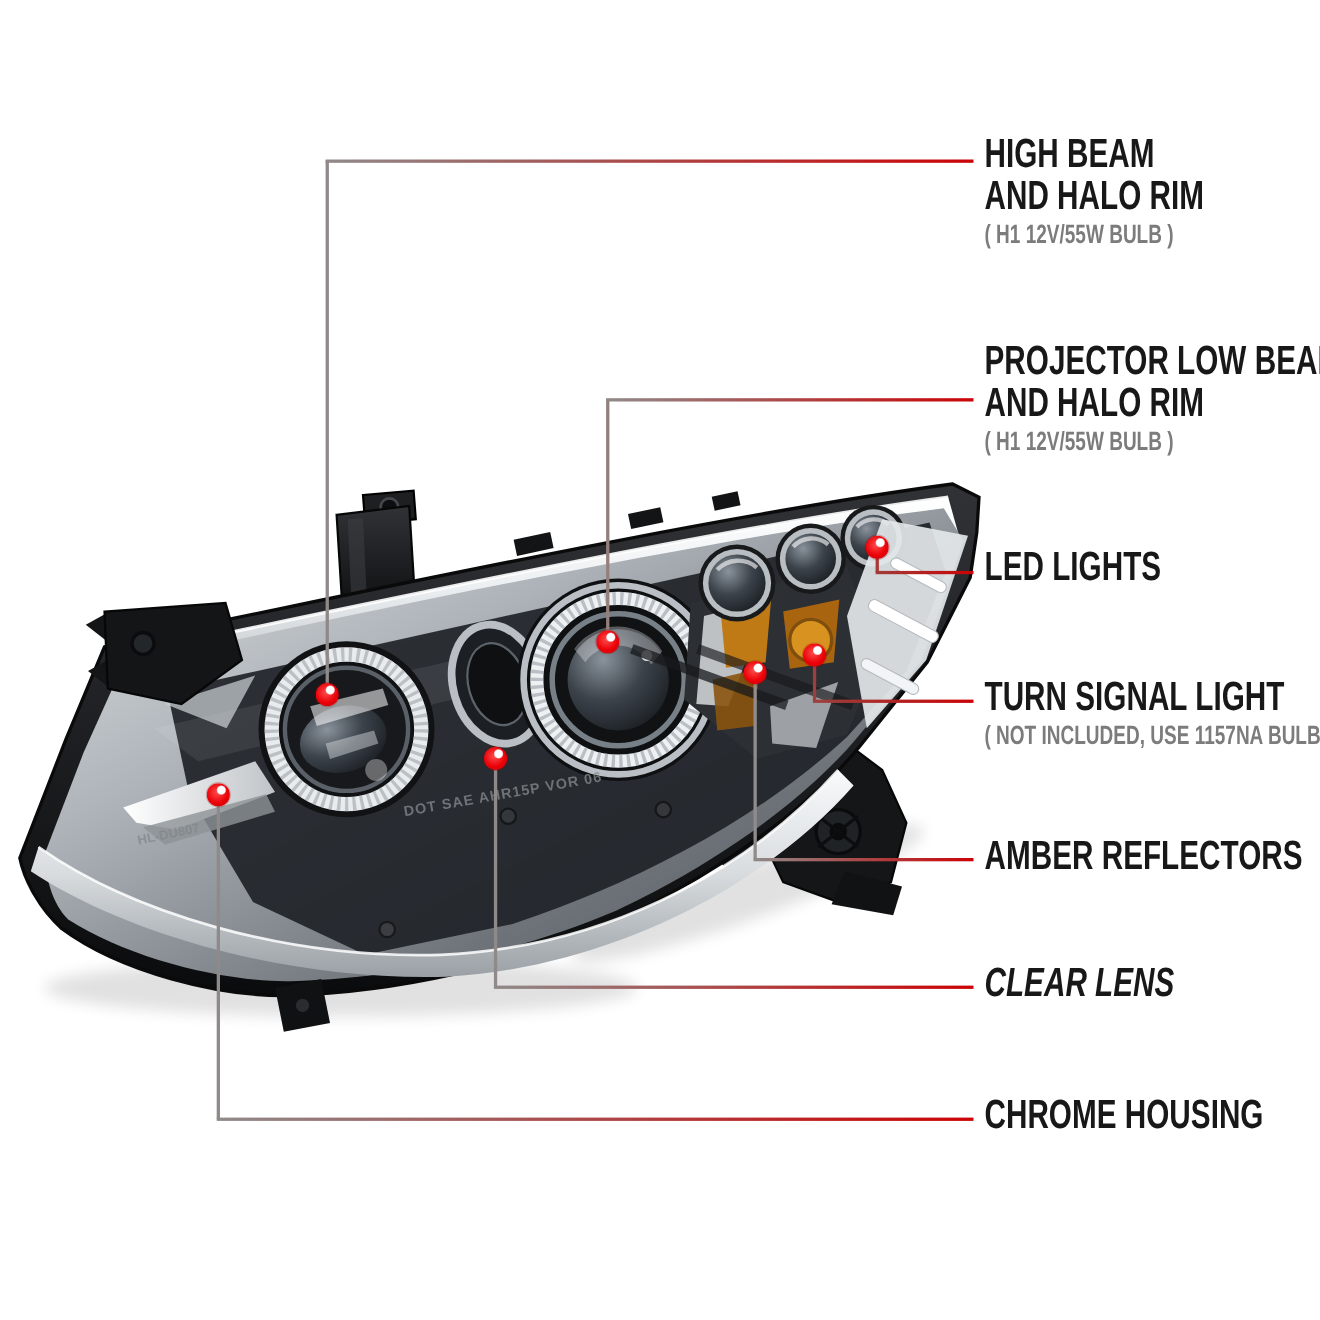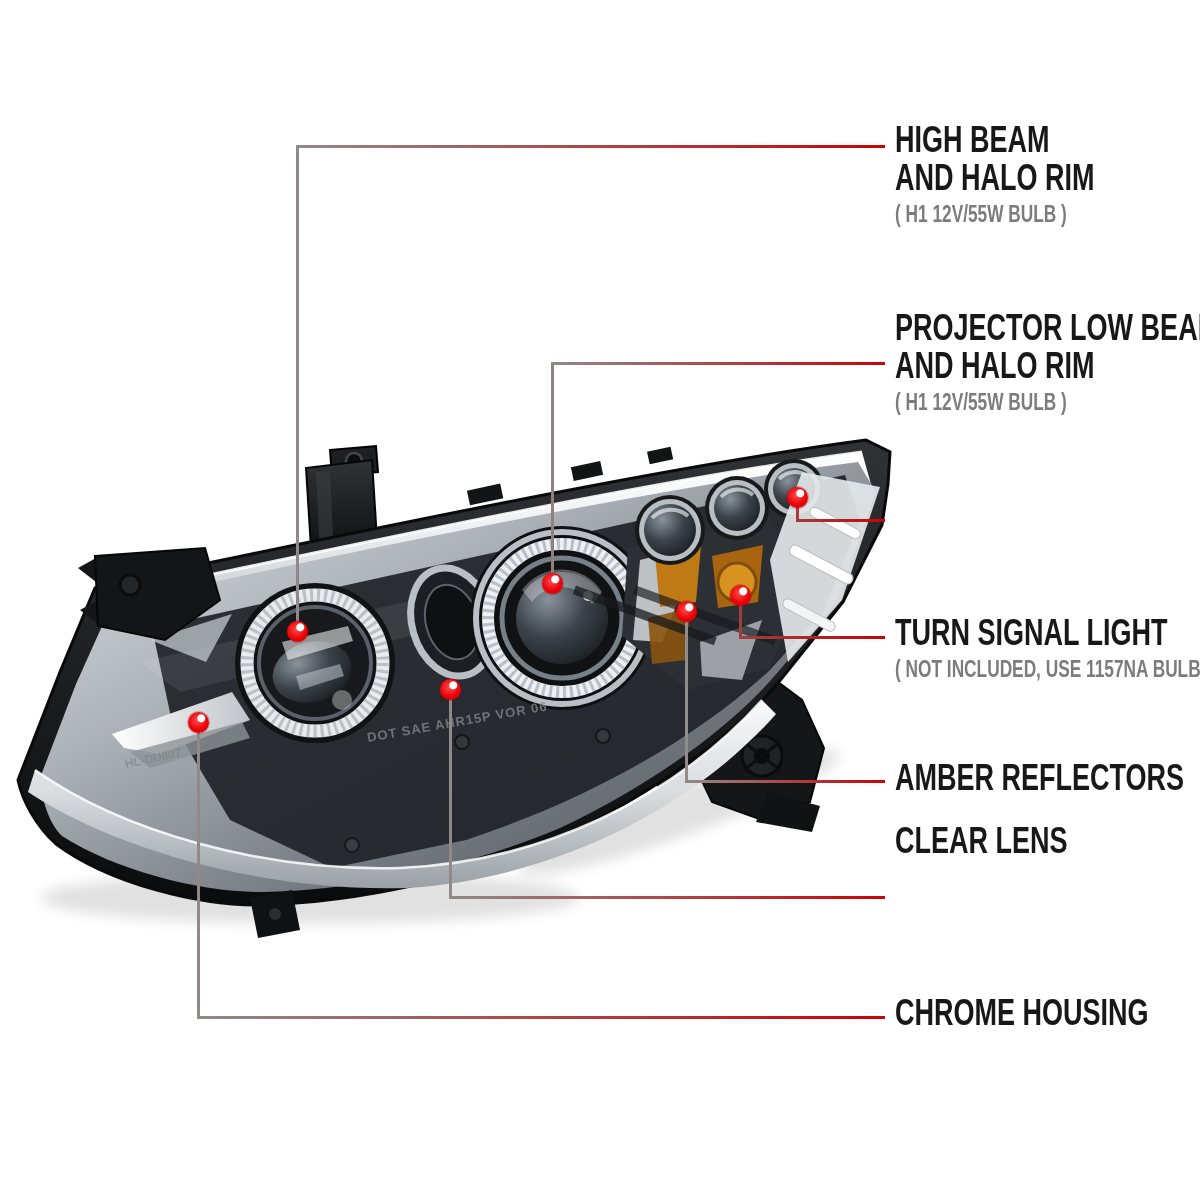--- a/index.html
+++ b/index.html
@@ -225,31 +225,34 @@
     <div class="cl-title">AND HALO RIM</div>
     <div class="cl-sub">( H1  12V/55W  BULB )</div>
   </div>
 
   <div class="callout-label" style="left: 895px; top: 309px;">
     <div class="cl-title">PROJECTOR LOW BEAM</div>
     <div class="cl-title">AND HALO RIM</div>
     <div class="cl-sub">( H1  12V/55W  BULB )</div>
   </div>
 
+  <div class="callout-label" style="left: 895px; top: 496px;">
+    <div class="cl-title">LED LIGHTS</div>
+  </div>
 
   <div class="callout-label" style="left: 895px; top: 614px;">
     <div class="cl-title">TURN SIGNAL LIGHT</div>
     <div class="cl-sub">( NOT INCLUDED, USE  1157NA  BULB )</div>
   </div>
 
   <div class="callout-label" style="left: 895px; top: 759px;">
     <div class="cl-title">AMBER REFLECTORS</div>
   </div>
 
-  <div class="callout-label" style="left: 895px; top: 822px;">
+  <div class="callout-label" style="left: 895px; top: 874px; font-style: italic;">
     <div class="cl-title">CLEAR LENS</div>
   </div>
 
   <div class="callout-label" style="left: 895px; top: 994px;">
     <div class="cl-title">CHROME HOUSING</div>
   </div>
 
 <div class="co-vline" style="left: 295.5px; top: 146px; height: 485px; background: rgb(143, 138, 137);"></div>
       <div class="co-hline" style="left: 295.5px; top: 144.5px; width: 589.5px; background: linear-gradient(to right, rgb(143, 138, 137), rgb(203, 3, 5));"></div>
       <div class="co-dot" style="left: 286.5px; top: 620.5px;"></div>

